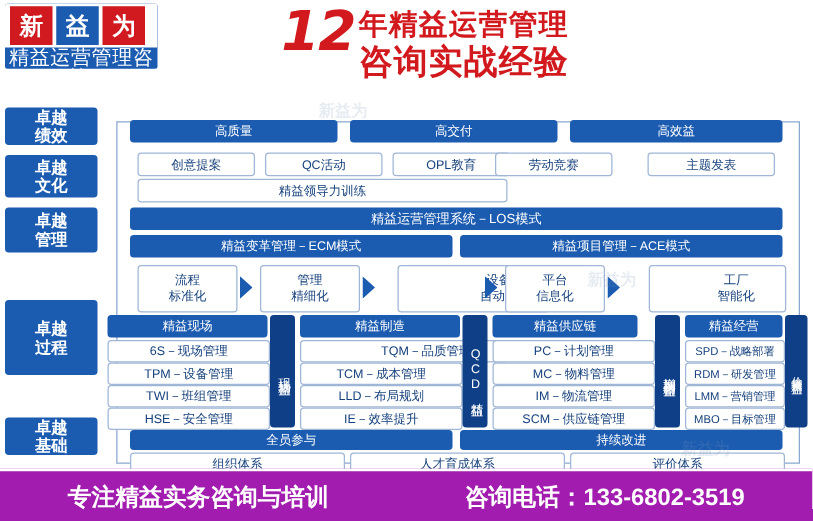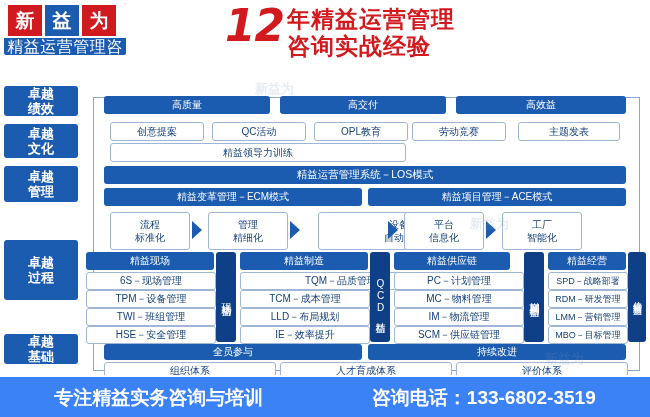--- a/index.html
+++ b/index.html
@@ -18,21 +18,21 @@
   .logo-chars{position:absolute;left:4px;top:2px;display:flex;gap:3px;}
   .lchar{width:34px;height:31px;background:#d01a1f;color:#fff;font-size:19px;font-weight:bold;
     display:flex;align-items:center;justify-content:center;font-family:"DejaVu Sans",sans-serif;}
   .lchar.blue{background:#1b5bb0;}
   .logo-sub{position:absolute;left:0;top:36px;width:122px;height:16px;color:#fff;
     font-size:16px;letter-spacing:.5px;text-align:center;line-height:16px;}
   .head-red{position:absolute;left:225px;top:2px;width:420px;height:54px;color:#d2191e;}
   .head-num{position:absolute;left:0;top:-2px;font-size:44px;font-weight:bold;font-style:italic;
     font-family:"DejaVu Sans",sans-serif;letter-spacing:-1px;}
   .head-l1{position:absolute;left:62px;top:2px;font-size:23px;font-weight:bold;letter-spacing:1px;}
-  .head-l2{position:absolute;left:62px;top:29px;font-size:23px;font-weight:bold;letter-spacing:1px;}
+  .head-l2{position:absolute;left:62px;top:29px;font-size:27px;font-weight:bold;letter-spacing:1px;}
 
   
   .roof{position:absolute;left:93px;top:55px;width:545px;height:42px;}
   .roof svg{position:absolute;left:0;top:0;}
   .roof-t1{position:absolute;left:0;top:6px;width:545px;text-align:center;color:#fff;font-size:10px;}
   .roof-t2{position:absolute;left:0;top:22px;width:545px;display:flex;justify-content:center;gap:34px;
     color:#fff;font-size:10px;}
 
   
   .lvl{position:absolute;left:4px;width:74px;background:#1b5bb0;color:#fff;border-radius:3px;
@@ -43,21 +43,21 @@
   .bx{position:absolute;background:#1b5bb0;color:#fff;border-radius:3px;
     display:flex;align-items:center;justify-content:center;font-size:10px;text-align:center;}
   .bx.w{background:#fff;color:#16417c;border:1px solid #9fb6d6;}
   .bx.dk{background:#0f3f86;}
 
   
   .frame{position:absolute;left:93px;top:97px;width:545px;height:272px;border:1px solid #8aa8cf;
     background:#fff;}
 
   
-  .redbar{position:absolute;left:0;top:375px;width:650px;height:42px;background:#3b82f6;}
+  .redbar{position:absolute;left:0;top:375px;width:650px;height:42px;background:#a21caf;}
   .redbar .inner{position:absolute;left:0;top:0;width:650px;height:42px;border-top:2px solid #fff;
     display:flex;align-items:center;justify-content:space-around;color:#fff;font-size:19px;font-weight:bold;}
   .wm{position:absolute;color:rgba(120,150,190,.18);font-size:13px;font-weight:bold;pointer-events:none;}
   .arrow{position:absolute;width:10px;height:18px;}
   .vtext{writing-mode:vertical-rl;text-orientation:upright;letter-spacing:1px;}
 </style>
 </head>
 <body>
 
 <div id="wrap">
@@ -104,21 +104,21 @@
     <span>基础</span>
   </div>
 
   <div class="bx" style="left:104px;top:96px;width:166px;height:18px;">高质量</div>
   <div class="bx" style="left:280px;top:96px;width:166px;height:18px;">高交付</div>
   <div class="bx" style="left:456px;top:96px;width:170px;height:18px;">高效益</div>
 
   <div class="bx w" style="left:110px;top:122px;width:92px;height:17px;">创意提案</div>
   <div class="bx w" style="left:212px;top:122px;width:92px;height:17px;">QC活动</div>
   <div class="bx w" style="left:314px;top:122px;width:92px;height:17px;">OPL教育</div>
-  <div class="bx w" style="left:412px;top:122px;width:92px;height:17px;">劳动竞赛</div>
+  <div class="bx w" style="left:396px;top:122px;width:92px;height:17px;">劳动竞赛</div>
   <div class="bx w" style="left:518px;top:122px;width:100px;height:17px;">主题发表</div>
 
   <div class="bx w" style="left:110px;top:143px;width:294px;height:17px;">精益领导力训练</div>
 
   <div class="bx" style="left:104px;top:166px;width:522px;height:18px;font-size:10.5px;">精益运营管理系统－LOS模式</div>
   <div class="bx" style="left:104px;top:188px;width:258px;height:18px;">精益变革管理－ECM模式</div>
   <div class="bx" style="left:368px;top:188px;width:258px;height:18px;">精益项目管理－ACE模式</div>
 
   <div class="bx w" style="left:110px;top:212px;width:78px;height:36px;white-space:pre-line;line-height:13px;">流程
 标准化</div>
@@ -141,21 +141,21 @@
         <polygon points="0,0 10,9 0,18" fill="#1b5bb0"></polygon>
       </svg>
   </div>
   <div class="bx w" style="left:404px;top:212px;width:78px;height:36px;white-space:pre-line;line-height:13px;">平台
 信息化</div>
   <div class="arrow" style="left:486px;top:221px;">
     <svg width="10" height="18" viewBox="0 0 10 18">
         <polygon points="0,0 10,9 0,18" fill="#1b5bb0"></polygon>
       </svg>
   </div>
-  <div class="bx w" style="left:502px;top:212px;width:78px;height:36px;white-space:pre-line;line-height:13px;">工厂
+  <div class="bx w" style="left:519px;top:212px;width:78px;height:36px;white-space:pre-line;line-height:13px;padding-left:30px;">工厂
 智能化</div>
 
   <div class="bx" style="left:86px;top:252px;width:128px;height:18px;">精益现场</div>
   <div class="bx w" style="left:86px;top:272px;width:128px;height:16px;">6S－现场管理</div>
   <div class="bx w" style="left:86px;top:290px;width:128px;height:16px;">TPM－设备管理</div>
   <div class="bx w" style="left:86px;top:308px;width:128px;height:16px;">TWI－班组管理</div>
   <div class="bx w" style="left:86px;top:326px;width:128px;height:16px;text-align:center;">HSE－安全管理</div>
   <div class="bx dk" style="left:216px;top:252px;width:20px;height:90px;">
     <span class="vtext">现场精益</span>
   </div>

